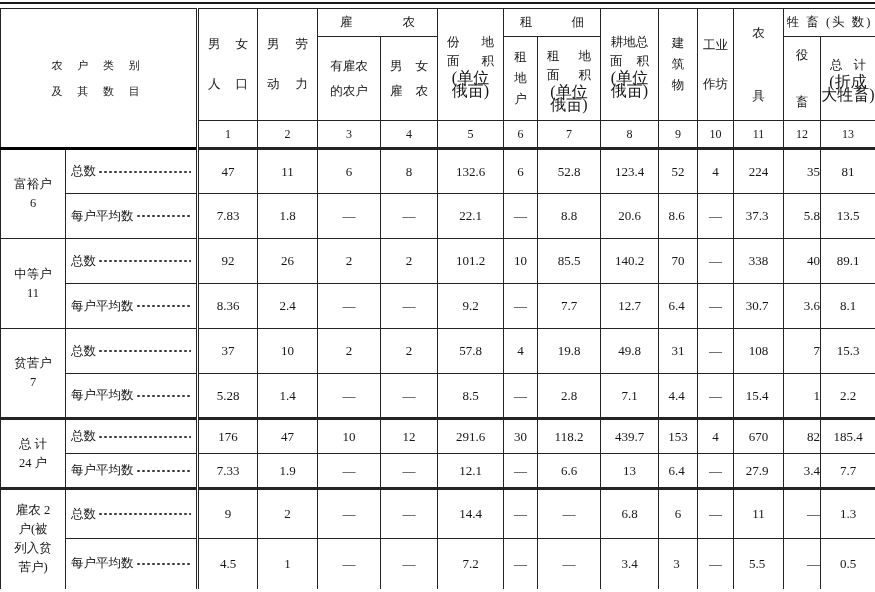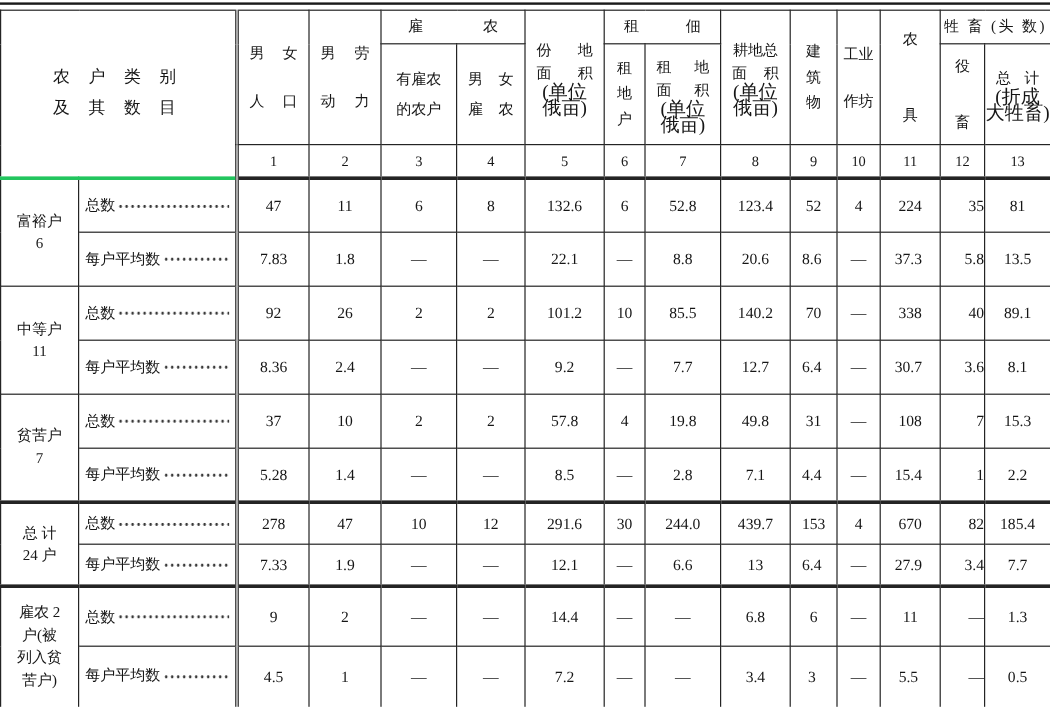--- a/index.html
+++ b/index.html
@@ -7,21 +7,21 @@
   body{width:875px;height:592px;color:#161616;font-family:"Liberation Serif","DejaVu Serif",serif;}
   .page{padding-top:2px}
   .topline{border-top:2px solid #1a1a1a;margin-bottom:4px}
   table{border-collapse:collapse;table-layout:fixed;width:875px;border-top:1px solid #1a1a1a}
   th,td{border:1px solid #242424;font-weight:normal;text-align:center;vertical-align:middle;overflow:hidden}
   thead th{font-size:12.5px}
   tr.hA{height:28px}
   tr.hB{height:84px}
   tr.hC{height:28px}
   tr.hC th{font-size:12px;border-bottom:3px solid #242424}
-  .stub{border-right:3px double #242424;border-bottom:3px solid #22c55e;font-size:14px}
+  .stub{border-right:3px double #242424;border-bottom:3px solid #000000;font-size:11px}
   .stub div{letter-spacing:6px;line-height:26px}
   .gspread{display:flex;justify-content:space-between;padding:0 22px}
   .gspread-wide{display:flex;justify-content:space-between;padding:0 16px}
   .lsk{letter-spacing:2px}
   .vspread{display:flex;flex-direction:column;justify-content:space-evenly;height:104px}
   .vcenter{display:flex;flex-direction:column;justify-content:center;height:100%}
   .vfar112{display:flex;flex-direction:column;justify-content:space-between;height:100px;padding:10px 0;margin:0 auto}
   .vfar84{display:flex;flex-direction:column;justify-content:space-between;height:72px;padding:4px 0;margin:0 auto}
   .jline{text-align:justify;text-align-last:justify;padding:0 9px}
   .tight{line-height:19px}
@@ -342,27 +342,27 @@
           <th rowspan="2" class="cat">
             <div>总 计</div>
             <div>24 户</div>
           </th>
           <td class="lblcell">
             <div class="lbl">
               <span>总数</span>
               <span class="leader"></span>
             </div>
           </td>
-          <td class="val">278</td>
+          <td class="val">176</td>
           <td class="val">47</td>
           <td class="val">10</td>
           <td class="val">12</td>
           <td class="val">291.6</td>
           <td class="val">30</td>
-          <td class="val">244.0</td>
+          <td class="val">118.2</td>
           <td class="val">439.7</td>
           <td class="val">153</td>
           <td class="val">4</td>
           <td class="val">670</td>
           <td class="val al">82</td>
           <td class="val">185.4</td>
         </tr>
         <tr class="rh35">
           <td class="lblcell">
             <div class="lbl">

